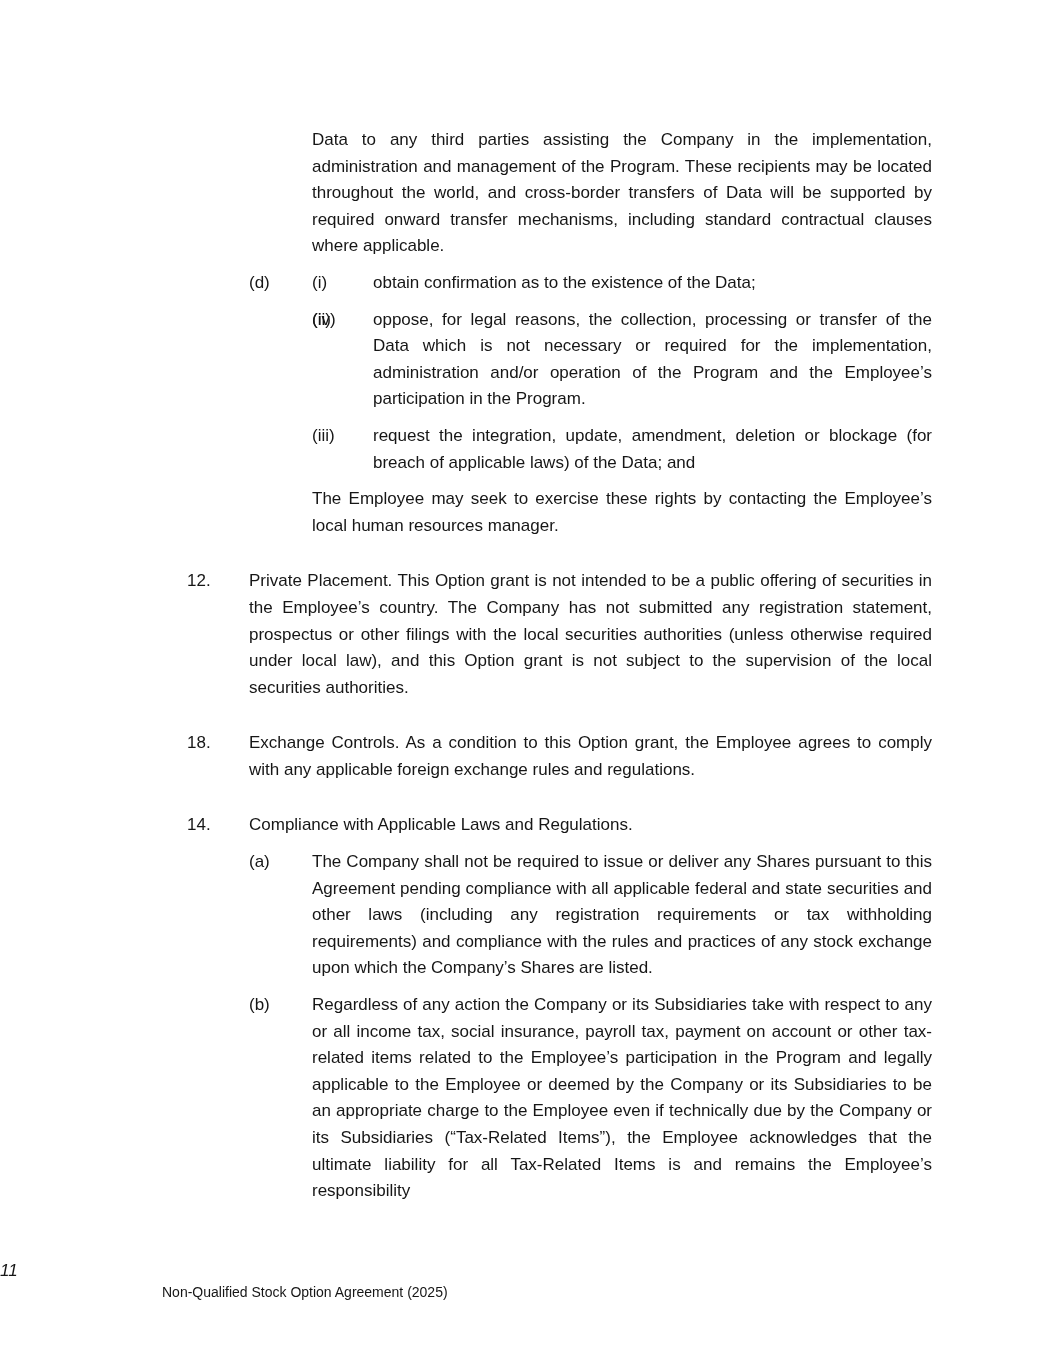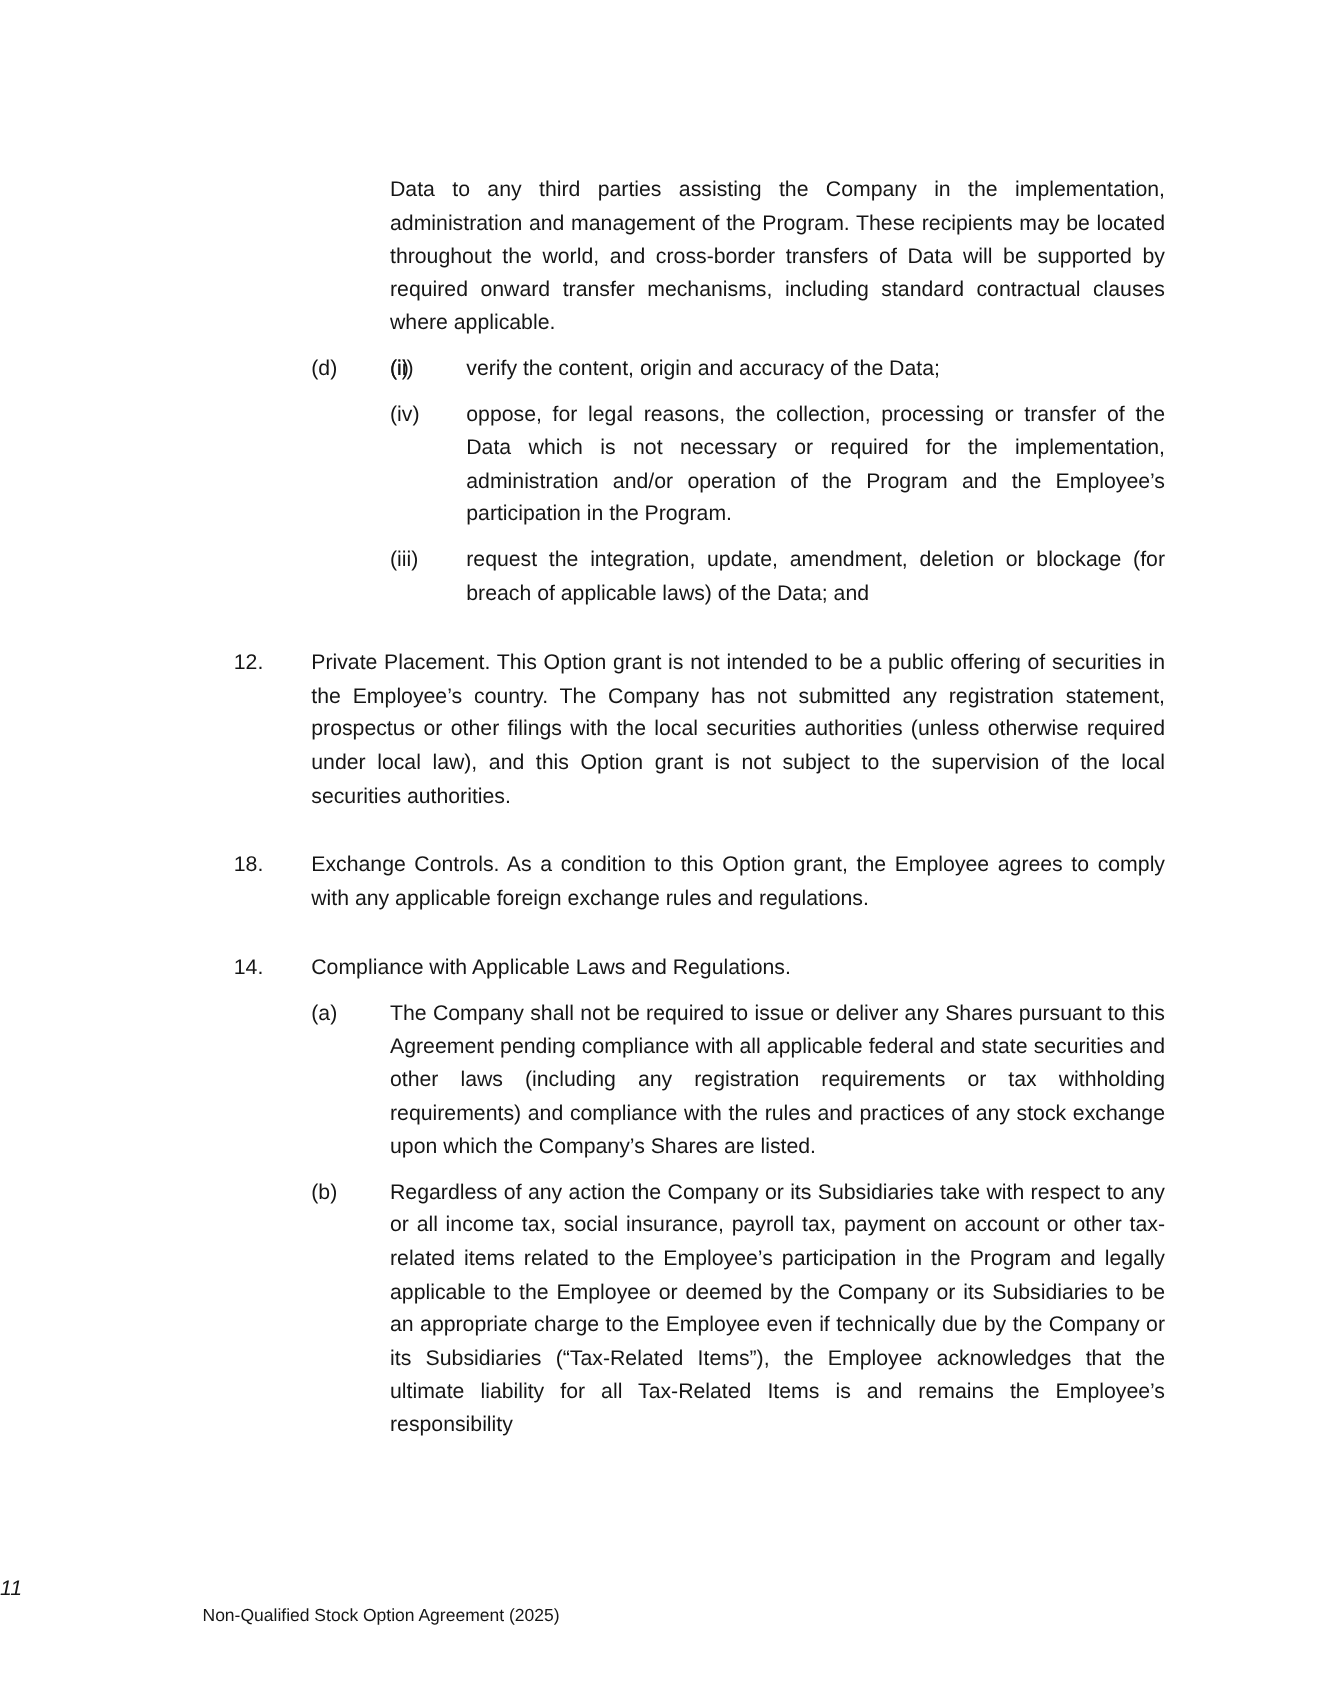--- a/index.html
+++ b/index.html
@@ -14,21 +14,21 @@
     background: #ffffff;
     color: #161616;
     font-family: "Liberation Sans", "DejaVu Sans", sans-serif;
     font-size: 17px;
     line-height: 26.6px;
     overflow: hidden;
   }
   .content {
     position: absolute;
     left: 187px;
-    top: 139px;
+    top: 127px;
     width: 745px;
   }
   .para {
     position: relative;
     text-align: justify;
     margin: 0 0 10px 0;
   }
   .sec { margin-top: 29px; }
   .ind2 { padding-left: 125px; }
   .lvl1 { padding-left: 62px; }
@@ -70,37 +70,40 @@
     <div class="para ind2">
       <span>Data to any third parties assisting the Company in the implementation, administration and management of the Program.  These recipients may be located throughout the world, and cross-border transfers of Data will be supported by required onward transfer mechanisms, including standard contractual clauses where applicable.</span>
     </div>
 
     <div class="para lvl2">
       <span class="marker">(d)</span>
     </div>
 
     <div class="para lvl3">
       <span class="marker">(i)</span>
+      <span>obtain confirmation as to the existence of the Data;</span>
     </div>
 
     <div class="para lvl3">
       <span class="marker">(ii)</span>
-      <span>verify the content, origin and accuracy of the Data;</span>
     </div>
 
     <div class="para lvl3">
       <span class="marker">(iv)</span>
       <span>oppose, for legal reasons, the collection, processing or transfer of the Data which is not necessary or required for the implementation, administration and/or operation of the Program and the Employee’s participation in the Program.</span>
     </div>
 
     <div class="para lvl3">
       <span class="marker">(iii)</span>
       <span>request the integration, update, amendment, deletion or blockage (for breach of applicable laws) of the Data; and</span>
     </div>
 
+    <div class="para ind2">
+      <span>The Employee may seek to exercise these rights by contacting the Employee’s local human resources manager.</span>
+    </div>
 
     <div class="para lvl1 sec">
       <span class="marker">12.</span>
       <span>Private Placement.  This Option grant is not intended to be a public offering of securities in the Employee’s country.  The Company has not submitted any registration statement, prospectus or other filings with the local securities authorities (unless otherwise required under local law), and this Option grant is not subject to the supervision of the local securities authorities.</span>
     </div>
 
     <div class="para lvl1 sec">
       <span class="marker">18.</span>
       <span>Exchange Controls.  As a condition to this Option grant, the Employee agrees to comply with any applicable foreign exchange rules and regulations.</span>
     </div>

